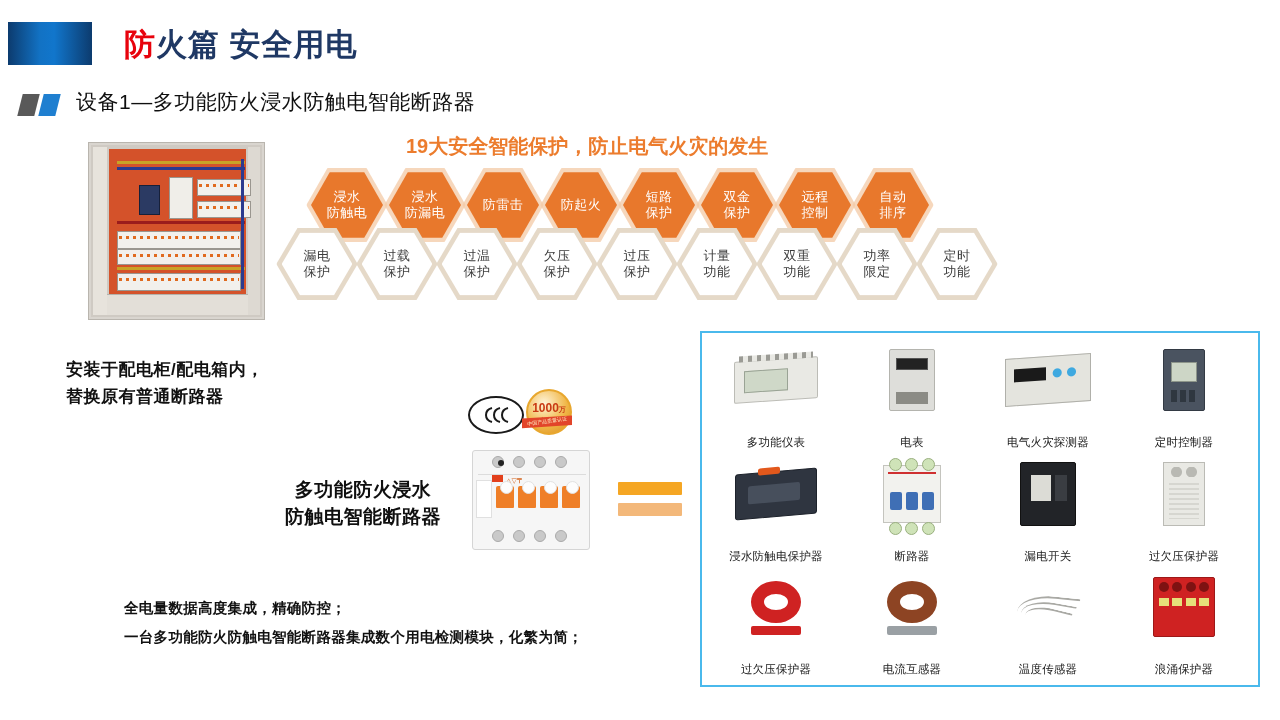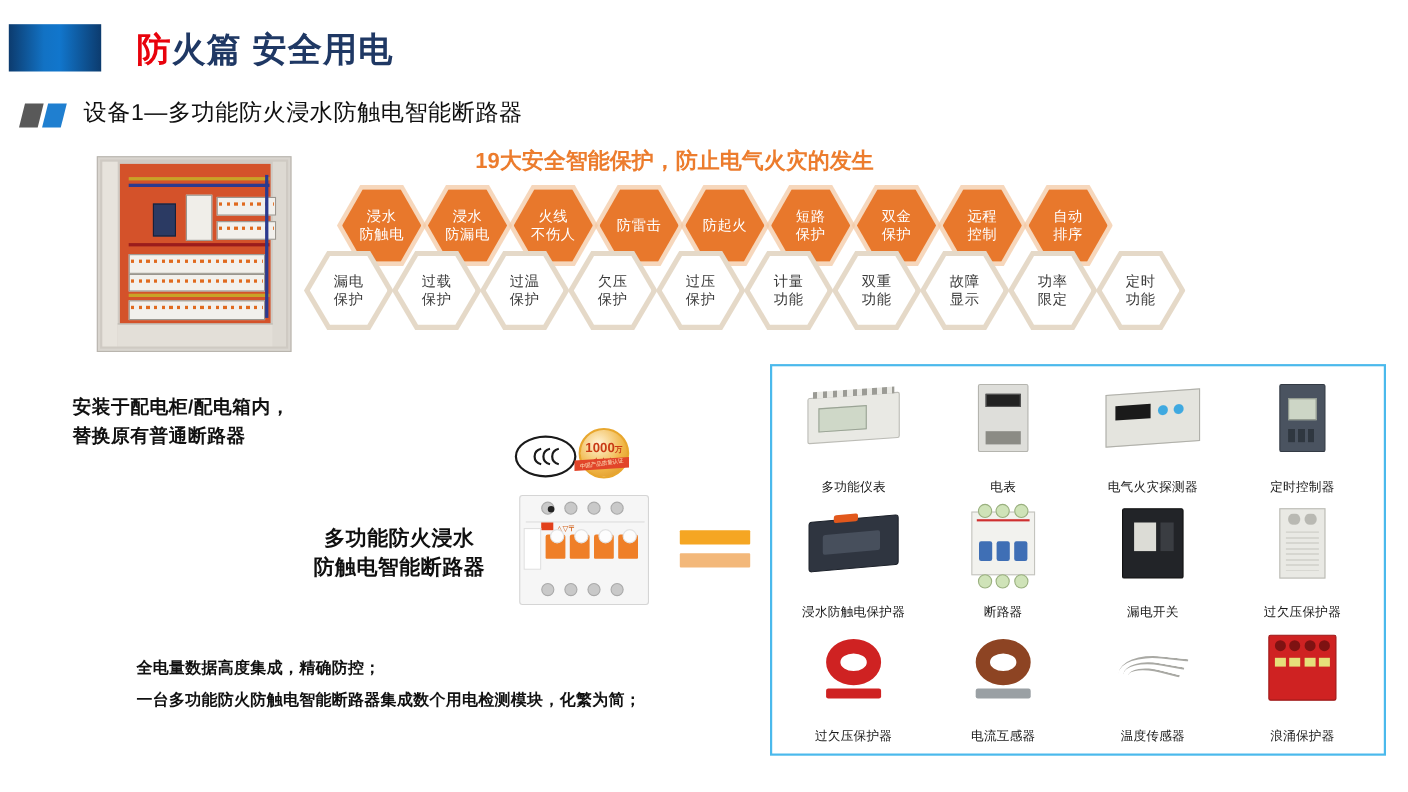--- a/index.html
+++ b/index.html
@@ -45,21 +45,21 @@
   .brk{position:absolute;background:#f2f0ec;border:1px solid #9a968f;}
   .brk.r{height:15px;}
   .brk.r:before{content:"";position:absolute;left:1px;right:1px;top:4px;height:3px;
     background:repeating-linear-gradient(90deg,#e06a1f 0 3px,#f2f0ec 3px 7px);}
   .wire{position:absolute;}
   .cab-cont{position:absolute;left:30px;top:36px;width:19px;height:28px;background:#2b3a63;border:1px solid #17203a;}
   .cab-mod{position:absolute;left:60px;top:28px;width:22px;height:40px;background:#f0eee9;border:1px solid #9a968f;}
 
   
   .headline{
-    position:absolute;left:432px;top:133px;
+    position:absolute;left:406px;top:133px;
     font-size:20px;color:#ec7c2d;font-weight:bold;white-space:nowrap;
   }
 
   
   .hexrow{position:absolute;display:flex;}
   .hexrow.top{left:311px;top:171px;gap:6px;}
   .hexrow.bot{left:280px;top:230px;gap:6px;}
 
   .hexcell{position:relative;width:68px;height:66px;display:flex;
            align-items:center;justify-content:center;}
@@ -256,26 +256,20 @@
       </div>
       <div class="hexcell">
         <div class="shadow"></div>
         <div class="body"></div>
         <div class="lbl">浸水
 防漏电</div>
       </div>
       <div class="hexcell">
         <div class="shadow"></div>
         <div class="body"></div>
-        <div class="lbl">火线
-不伤人</div>
-      </div>
-      <div class="hexcell">
-        <div class="shadow"></div>
-        <div class="body"></div>
         <div class="lbl">防雷击</div>
       </div>
       <div class="hexcell">
         <div class="shadow"></div>
         <div class="body"></div>
         <div class="lbl">防起火</div>
       </div>
       <div class="hexcell">
         <div class="shadow"></div>
         <div class="body"></div>
@@ -337,26 +331,20 @@
         <div class="shadow"></div>
         <div class="body"></div>
         <div class="lbl">计量
 功能</div>
       </div>
       <div class="hexcell">
         <div class="shadow"></div>
         <div class="body"></div>
         <div class="lbl">双重
 功能</div>
-      </div>
-      <div class="hexcell">
-        <div class="shadow"></div>
-        <div class="body"></div>
-        <div class="lbl">故障
-显示</div>
       </div>
       <div class="hexcell">
         <div class="shadow"></div>
         <div class="body"></div>
         <div class="lbl">功率
 限定</div>
       </div>
       <div class="hexcell">
         <div class="shadow"></div>
         <div class="body"></div>

